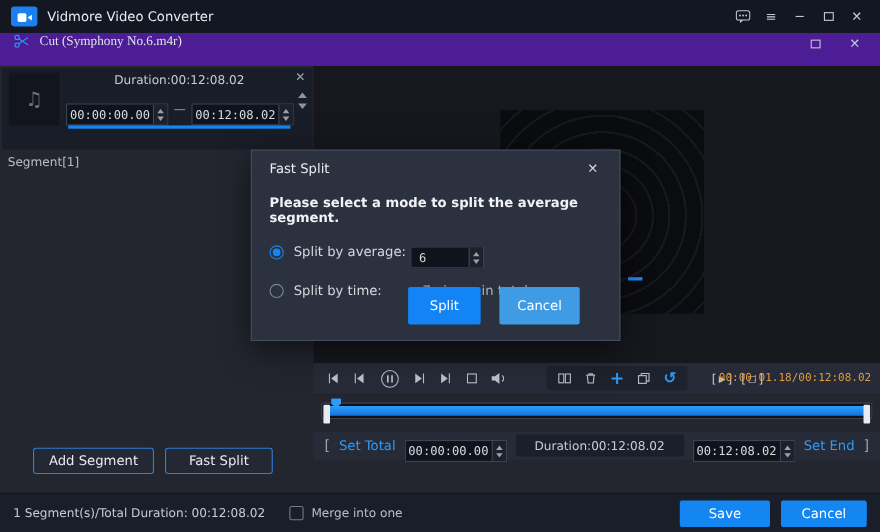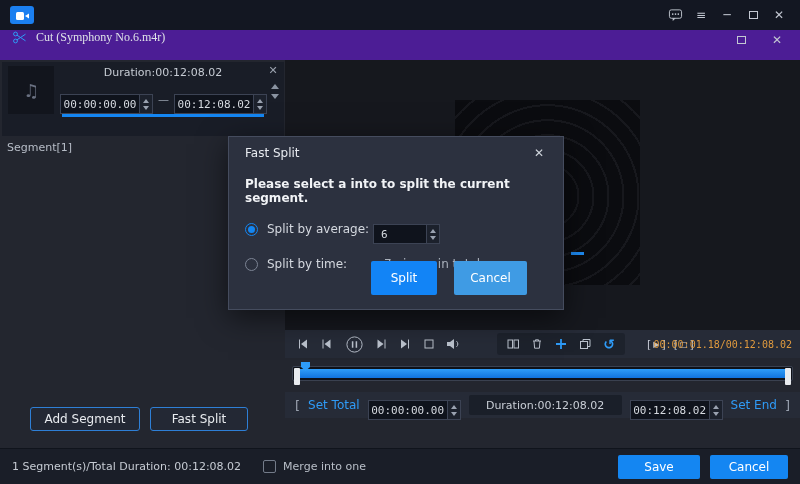--- a/index.html
+++ b/index.html
@@ -111,20 +111,21 @@
 
 <div class="app">
 
   <div class="titlebar">
     <span class="app-icon">
       <svg width="15" height="13" viewBox="0 0 15 13">
           <rect x="1" y="3" width="8" height="8" rx="1.5" fill="#fff"></rect>
           <path d="M10 7l4-2.6v5.2L10 7z" fill="#fff"></path>
         </svg>
     </span>
+    <span class="title-text">Vidmore Video Converter</span>
     <div class="tb-icons">
       <span class="tb-btn">
         <svg width="15" height="14" viewBox="0 0 16 15">
             <rect x="1.5" y="2" width="13" height="9" rx="2" stroke="#c3c8d2" fill="none"></rect>
             <circle cx="5" cy="6.5" r="0.9" fill="#c3c8d2"></circle>
             <circle cx="8" cy="6.5" r="0.9" fill="#c3c8d2"></circle>
             <circle cx="11" cy="6.5" r="0.9" fill="#c3c8d2"></circle>
             <path d="M5 11v3l3.2-3" fill="#c3c8d2"></path>
           </svg>
       </span>
@@ -194,21 +195,21 @@
       <i class="chev-up"></i>
       <i class="chev-dn"></i>
     </div>
   </div>
 
   <div class="modal">
     <div class="modal-head">
       <span class="modal-title">Fast Split</span>
       <span class="modal-close">✕</span>
     </div>
-    <div class="modal-msg">Please select a into to split the current segment.</div>
+    <div class="modal-msg">Please select a mode to split the average segment.</div>
     <div class="opt-row">
       <span class="radio sel"></span>
       <span class="opt-label">Split by average:</span>
       <span class="tinwrap">
         <input class="tin num" readonly="" value="6" style="">
         <span class="spin">
             <i class="up"></i>
             <i class="dn"></i>
           </span>
       </span>

